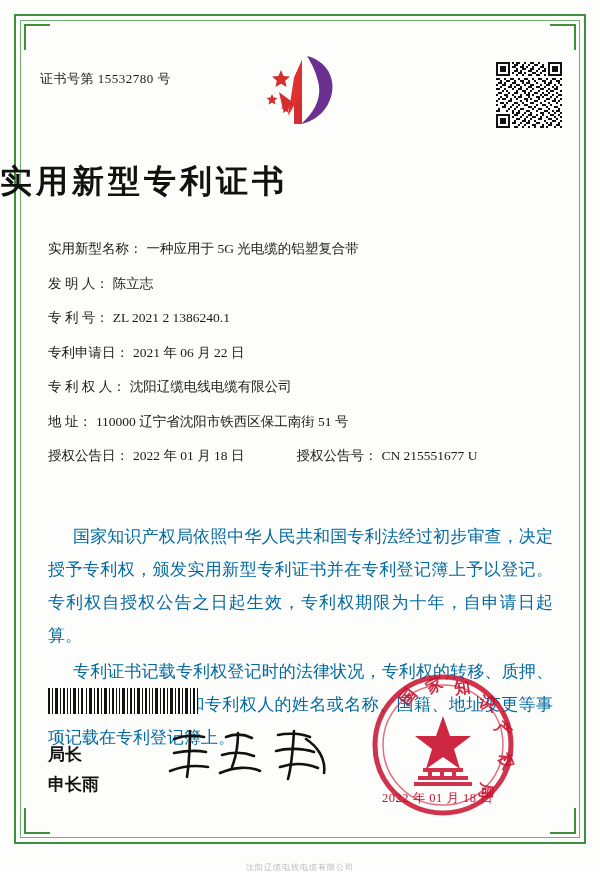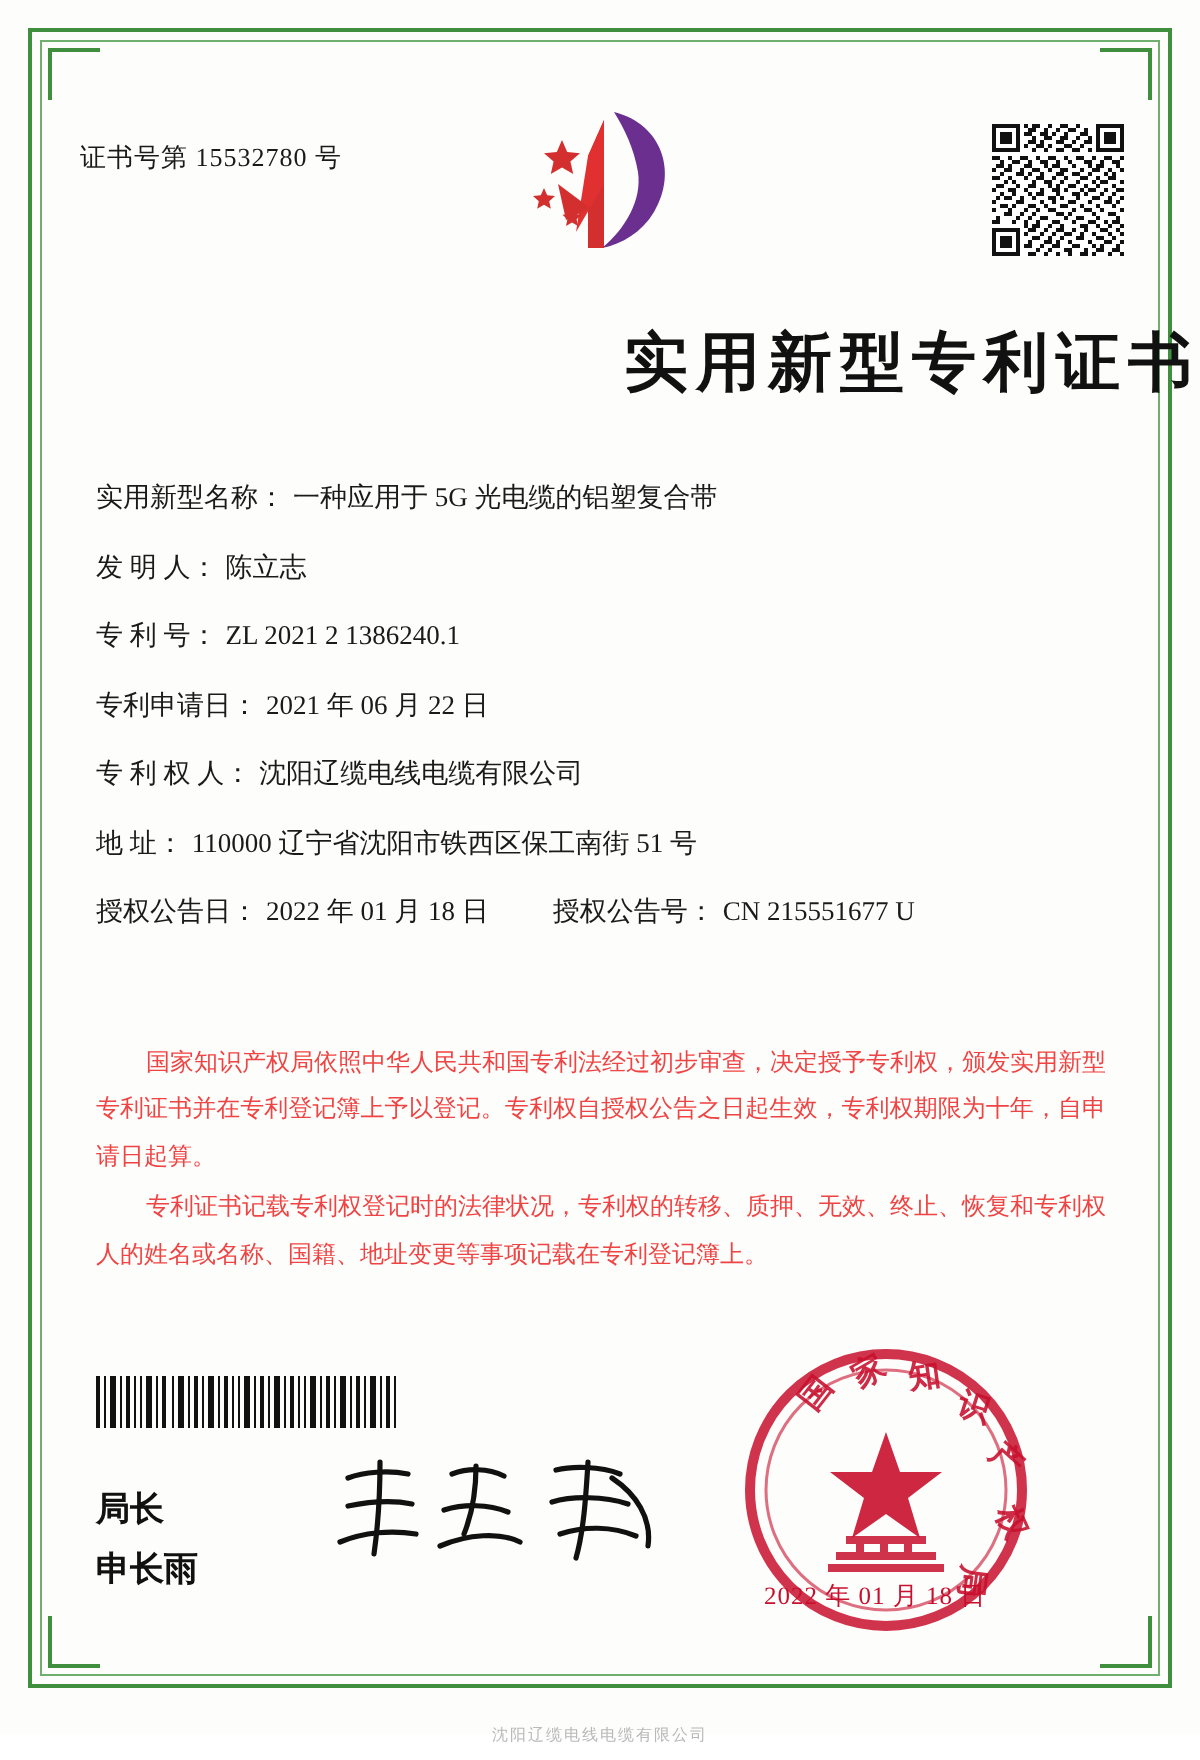--- a/index.html
+++ b/index.html
@@ -69,21 +69,21 @@
   .qr {
     position: absolute;
     right: 38px; top: 62px;
     width: 66px; height: 66px;
   }
 
   .title {
     position: absolute;
     left: 0; top: 160px;
     width: 600px;
-    text-align: right;
+    text-align: left;
     font-size: 32px;
     font-weight: bold;
     letter-spacing: 4px;
     color: #111;
     font-family: "Liberation Serif", "DejaVu Serif", serif;
   }
 
   .fields {
     position: absolute;
     left: 48px; top: 240px;
@@ -101,34 +101,34 @@
     color: #1a1a1a;
   }
   .field-value {
     margin-left: 4px;
     color: #1a1a1a;
   }
   .field-row.double {
     justify-content: flex-start;
   }
   .field-second {
-    margin-left: 32px;
+    margin-left: 52px;
     display: flex;
     align-items: baseline;
     white-space: nowrap;
   }
 
   .paragraphs {
     position: absolute;
     left: 48px; top: 520px;
     width: 505px;
-    font-size: 12px;
+    font-size: 17px;
     line-height: 1.95;
     text-align: justify;
-    color: #ef4444;
+    color: #0369a1;
   }
   .paragraphs p {
     margin: 0 0 2px 0;
     text-indent: 25px;
   }
 
   .barcode {
     position: absolute;
     left: 48px; top: 688px;
     width: 150px; height: 26px;

